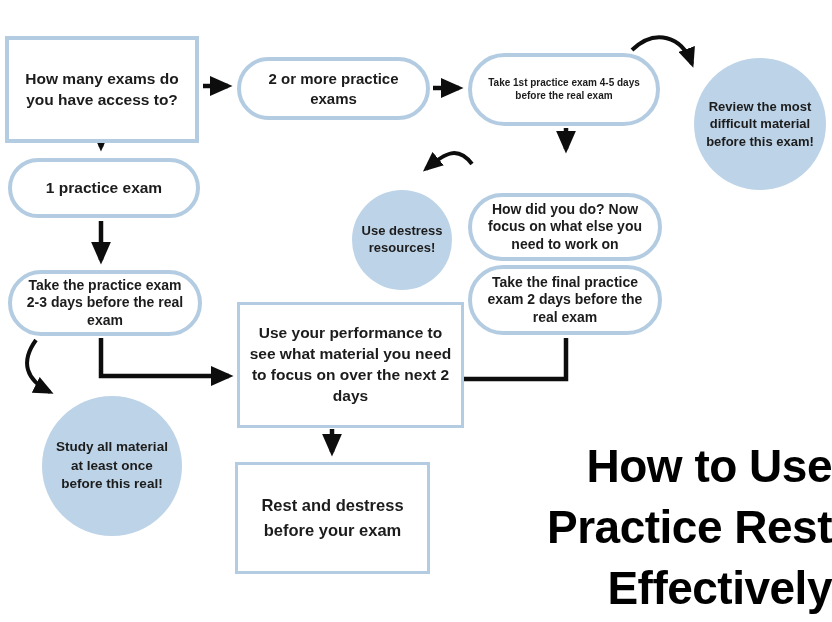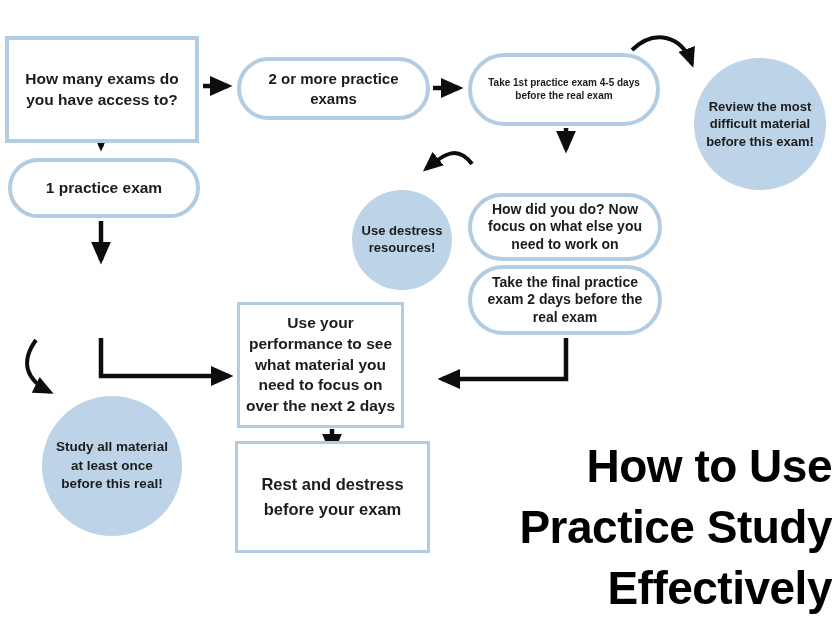--- a/index.html
+++ b/index.html
@@ -42,22 +42,22 @@
 
   #box-how-many      {left:5px;   top:8px;   width:194px; height:107px; font-size:15.5px; padding:0 8px;margin-top:28px;}
   #pill-two-or-more  {left:237px; top:57px;  width:193px; height:63px;  border-radius:32px; font-size:15px; padding:12px 12px;}
   #pill-take-first   {left:468px; top:53px;  width:192px; height:73px;  border-radius:37px; font-size:10px; line-height:1.25; padding:16px 10px;}
   #circle-review     {left:694px; top:58px;  width:132px; height:132px; font-size:13px; line-height:1.35; padding:0 12px;}
   #pill-how-did      {left:468px; top:152px; width:194px; height:68px;  border-radius:34px; font-size:14px; line-height:1.25; padding:0 10px;margin-top:41px;}
   #circle-outside    {left:352px; top:190px; width:100px; height:100px; font-size:13px; line-height:1.3; padding:0 6px;}
   #pill-one-practice {left:8px;   top:158px; width:192px; height:60px;  border-radius:30px; font-size:15.5px; padding:16px 12px;}
   #pill-take-practice{left:8px;   top:270px; width:194px; height:66px;  border-radius:33px; font-size:14px; line-height:1.25; padding:0 10px;}
   #circle-study      {left:42px;  top:396px; width:140px; height:140px; font-size:13.5px; line-height:1.4; padding:0 14px;}
-  #box-use-perf      {left:237px; top:302px; width:167px; height:126px; font-size:15.5px; line-height:1.35; padding:0 4px;}
-  #box-rest          {left:235px; top:441px; width:195px; height:112px; font-size:16.5px; line-height:1.5; padding:0 8px;}
+  #box-use-perf      {left:237px; top:302px; width:227px; height:126px; font-size:15.5px; line-height:1.35; padding:0 4px;}
+  #box-rest          {left:235px; top:462px; width:195px; height:112px; font-size:16.5px; line-height:1.5; padding:0 8px;}
   #pill-take-final   {left:468px; top:265px; width:194px; height:70px;  border-radius:35px; font-size:14px; line-height:1.25; padding:0 10px;justify-content:center;}
 
   .poster-title{
     position:absolute;left:478px;top:436px;width:354px;
     text-align:right;
     font-weight:700;
     font-size:46px;
     line-height:1.33;
     letter-spacing:-0.5px;
     color:var(--title);
@@ -109,36 +109,39 @@
   </div>
 
   <div class="node bubble" id="circle-outside">
     <span>Use destress resources!</span>
   </div>
 
   <div class="node pill" id="pill-one-practice">
     <span>1 practice exam</span>
   </div>
 
+  <div class="node pill" id="pill-take-practice">
+    <span>Take the practice exam 2-3 days before the real exam</span>
+  </div>
 
   <div class="node bubble" id="circle-study">
     <span>Study all material at least once before this real!</span>
   </div>
 
   <div class="node rectnode thin" id="box-use-perf">
     <span>Use your performance to see what material you need to focus on over the next 2 days</span>
   </div>
 
   <div class="node rectnode thin" id="box-rest">
     <span>Rest and destress before your exam</span>
   </div>
 
   <div class="node pill" id="pill-take-final">
     <span>Take the final practice exam 2 days before the real exam</span>
   </div>
 
   <div class="poster-title">
     <div>How to Use</div>
-    <div>Practice Study</div>
+    <div>Practice Rest</div>
     <div>Effectively</div>
   </div>
 
 </div>
 
 </body></html>

